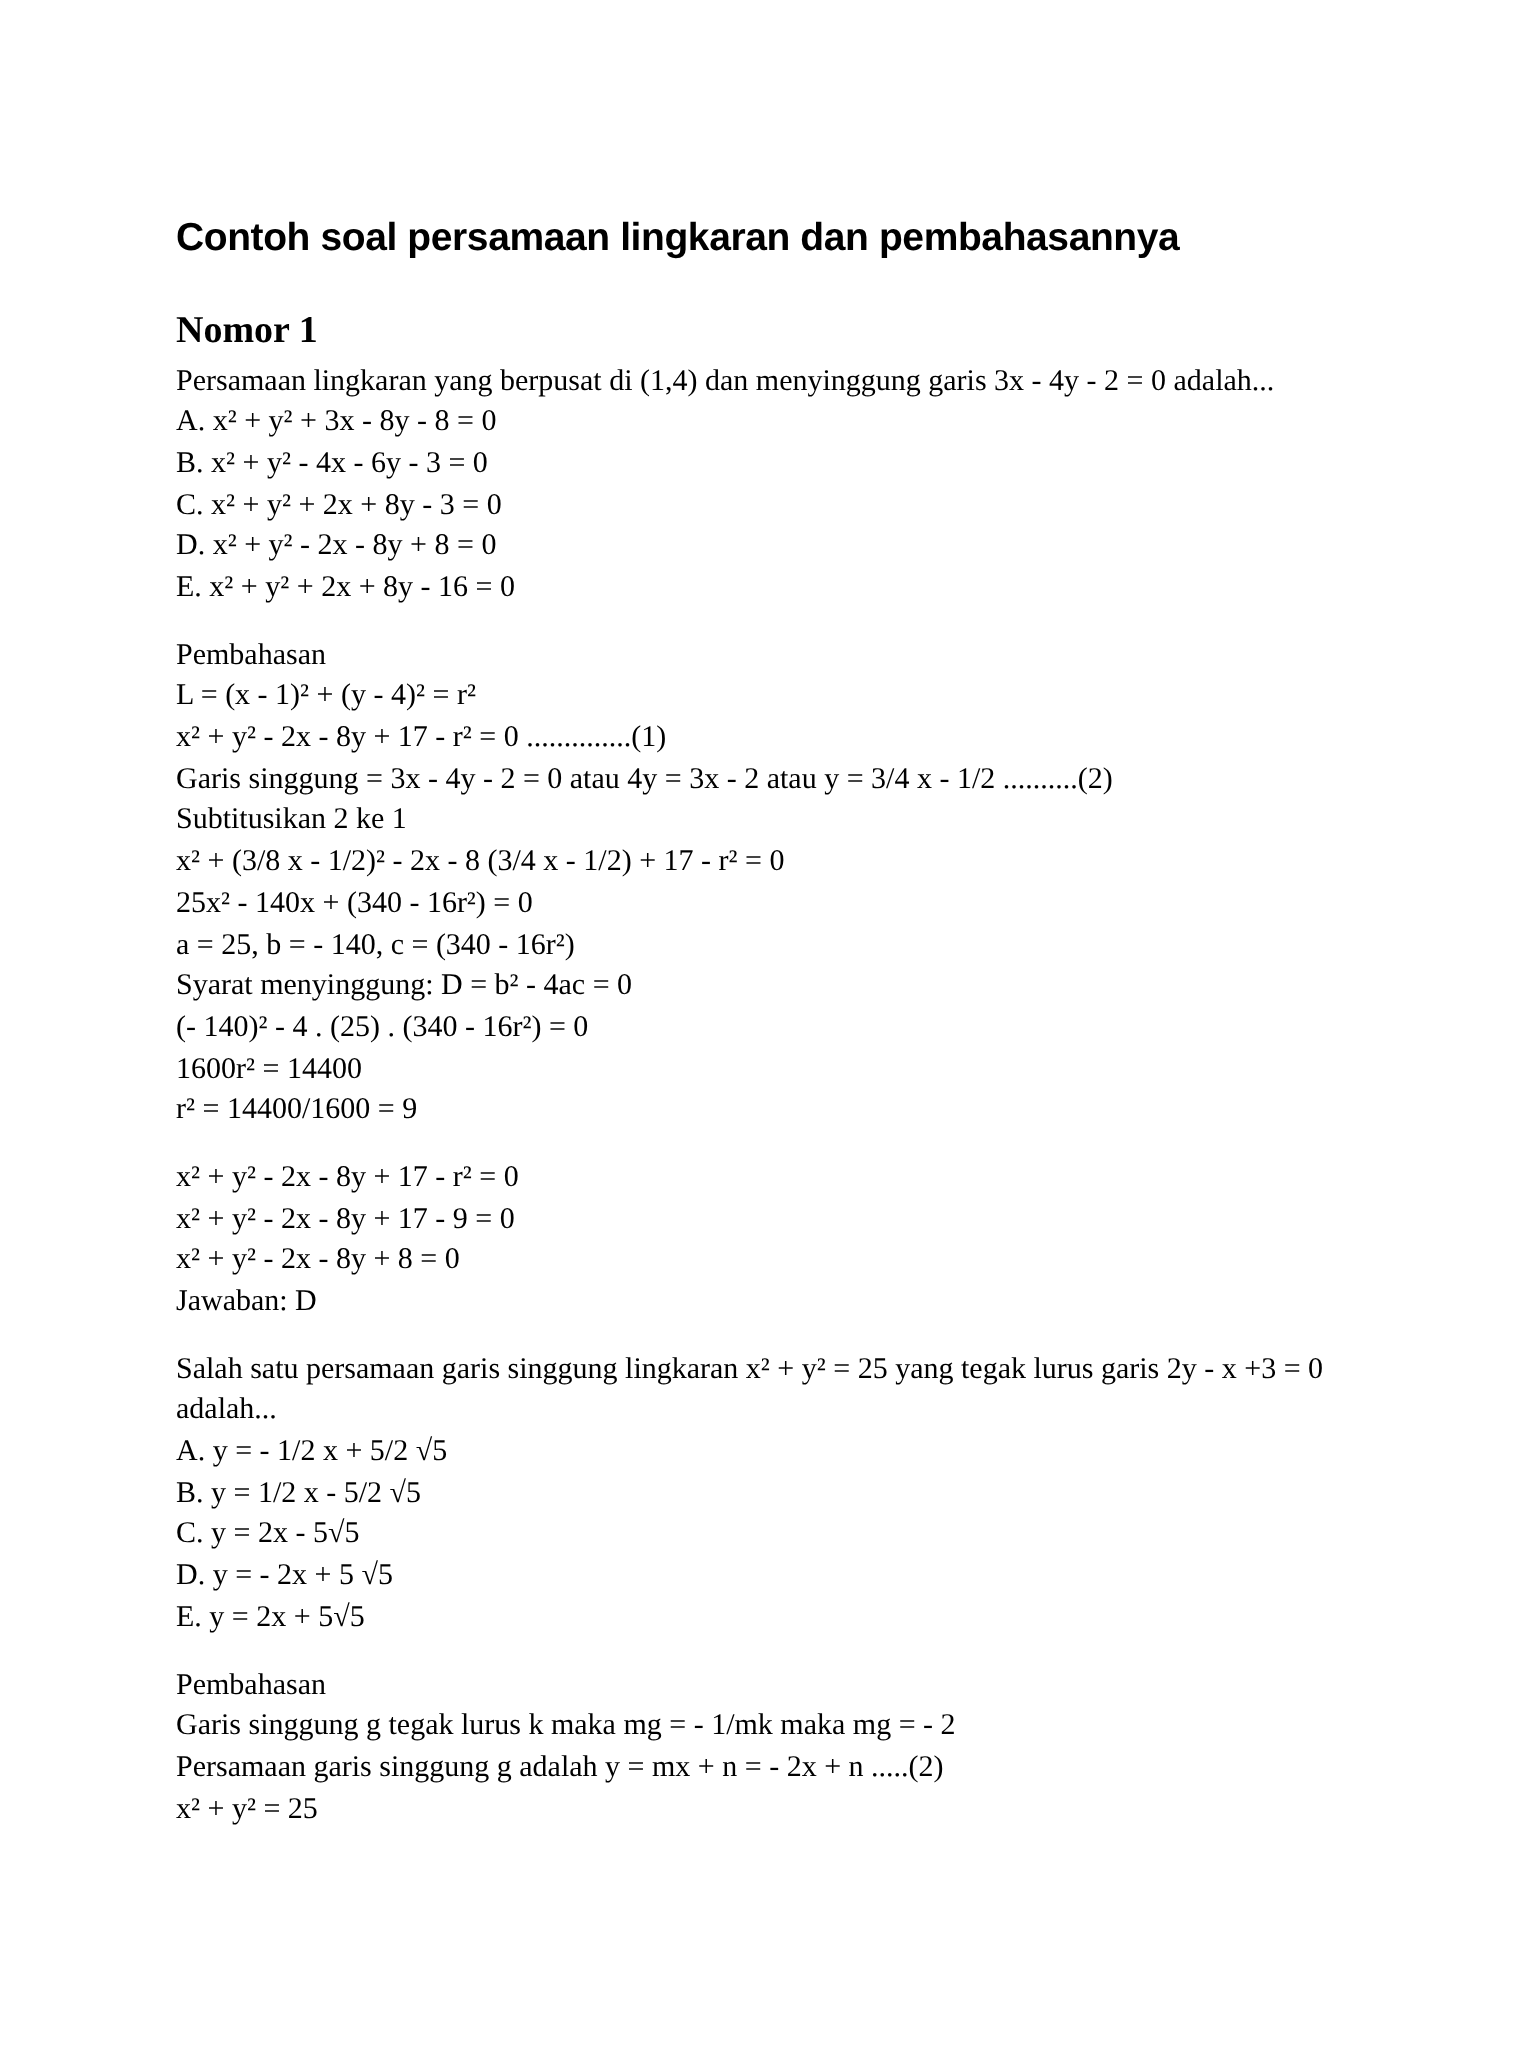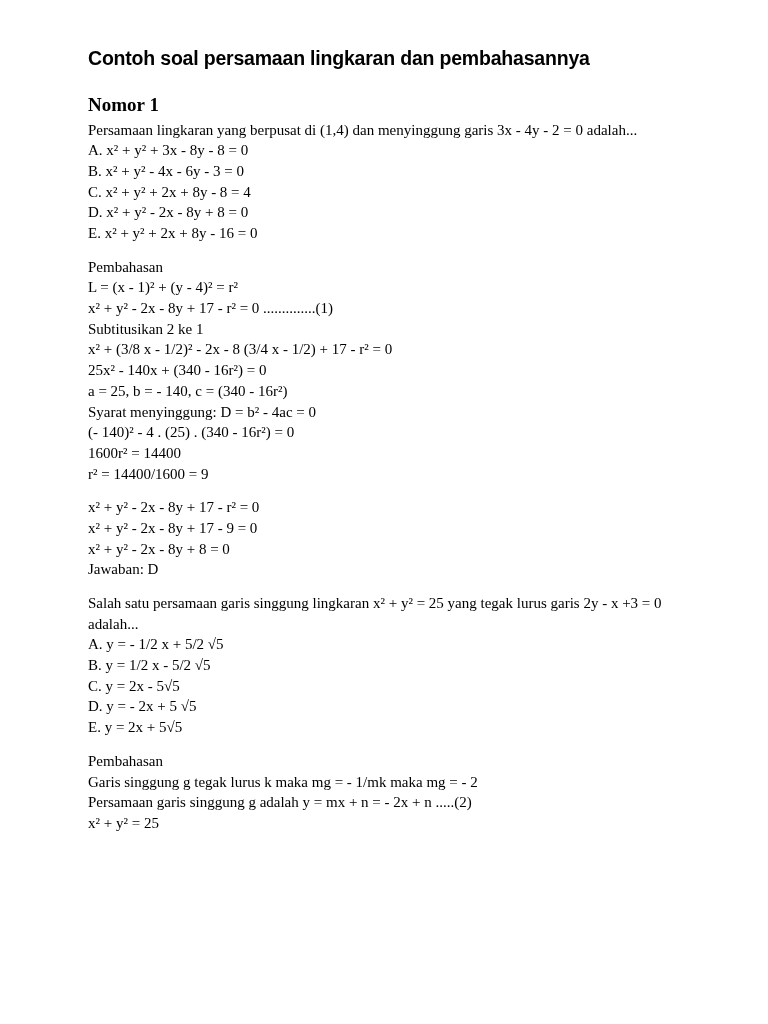--- a/index.html
+++ b/index.html
@@ -12,21 +12,21 @@
     height: 1024px;
     font-family: "Liberation Serif", serif;
     color: #000000;
     overflow: hidden;
   }
   .page {
     position: relative;
     width: 768px;
     height: 1024px;
     box-sizing: border-box;
-    padding: 47px 88px 0 88px;
+    padding: 108px 88px 0 88px;
   }
   .doc-title {
     font-family: "Liberation Sans", sans-serif;
     font-weight: bold;
     font-size: 19.5px;
     letter-spacing: -0.2px;
     margin: 0 0 22px 0;
     line-height: 1.2;
   }
   .q-heading {
@@ -53,29 +53,30 @@
 <body>
 
 <div class="page">
   <h1 class="doc-title">Contoh soal persamaan lingkaran dan pembahasannya</h1>
   <div id="body-content">
       <div class="block">
         <p class="q-heading">Nomor 1</p>
         <p class="line">Persamaan lingkaran yang berpusat di (1,4) dan menyinggung garis 3x - 4y - 2 = 0 adalah...</p>
         <p class="line">A. x² + y² + 3x - 8y - 8 = 0</p>
         <p class="line">B. x² + y² - 4x - 6y - 3 = 0</p>
-        <p class="line">C. x² + y² + 2x + 8y - 8 = 4</p>
+        <p class="line">C. x² + y² + 2x + 8y - 3 = 0</p>
         <p class="line">D. x² + y² - 2x - 8y + 8 = 0</p>
         <p class="line">E. x² + y² + 2x + 8y - 16 = 0</p>
       </div>
       <div class="blank"></div>
       <div class="block">
         <p class="line">Pembahasan</p>
         <p class="line">L = (x - 1)² + (y - 4)² = r²</p>
         <p class="line">x² + y² - 2x - 8y + 17 - r² = 0 ..............(1)</p>
+        <p class="line">Garis singgung = 3x - 4y - 2 = 0 atau 4y = 3x - 2 atau y = 3/4 x - 1/2 ..........(2)</p>
         <p class="line">Subtitusikan 2 ke 1</p>
         <p class="line">x² + (3/8 x - 1/2)² - 2x - 8 (3/4 x - 1/2) + 17 - r² = 0</p>
         <p class="line">25x² - 140x + (340 - 16r²) = 0</p>
         <p class="line">a = 25, b = - 140, c = (340 - 16r²)</p>
         <p class="line">Syarat menyinggung: D = b² - 4ac = 0</p>
         <p class="line">(- 140)² - 4 . (25) . (340 - 16r²) = 0</p>
         <p class="line">1600r² = 14400</p>
         <p class="line">r² = 14400/1600 = 9</p>
       </div>
       <div class="blank"></div>

